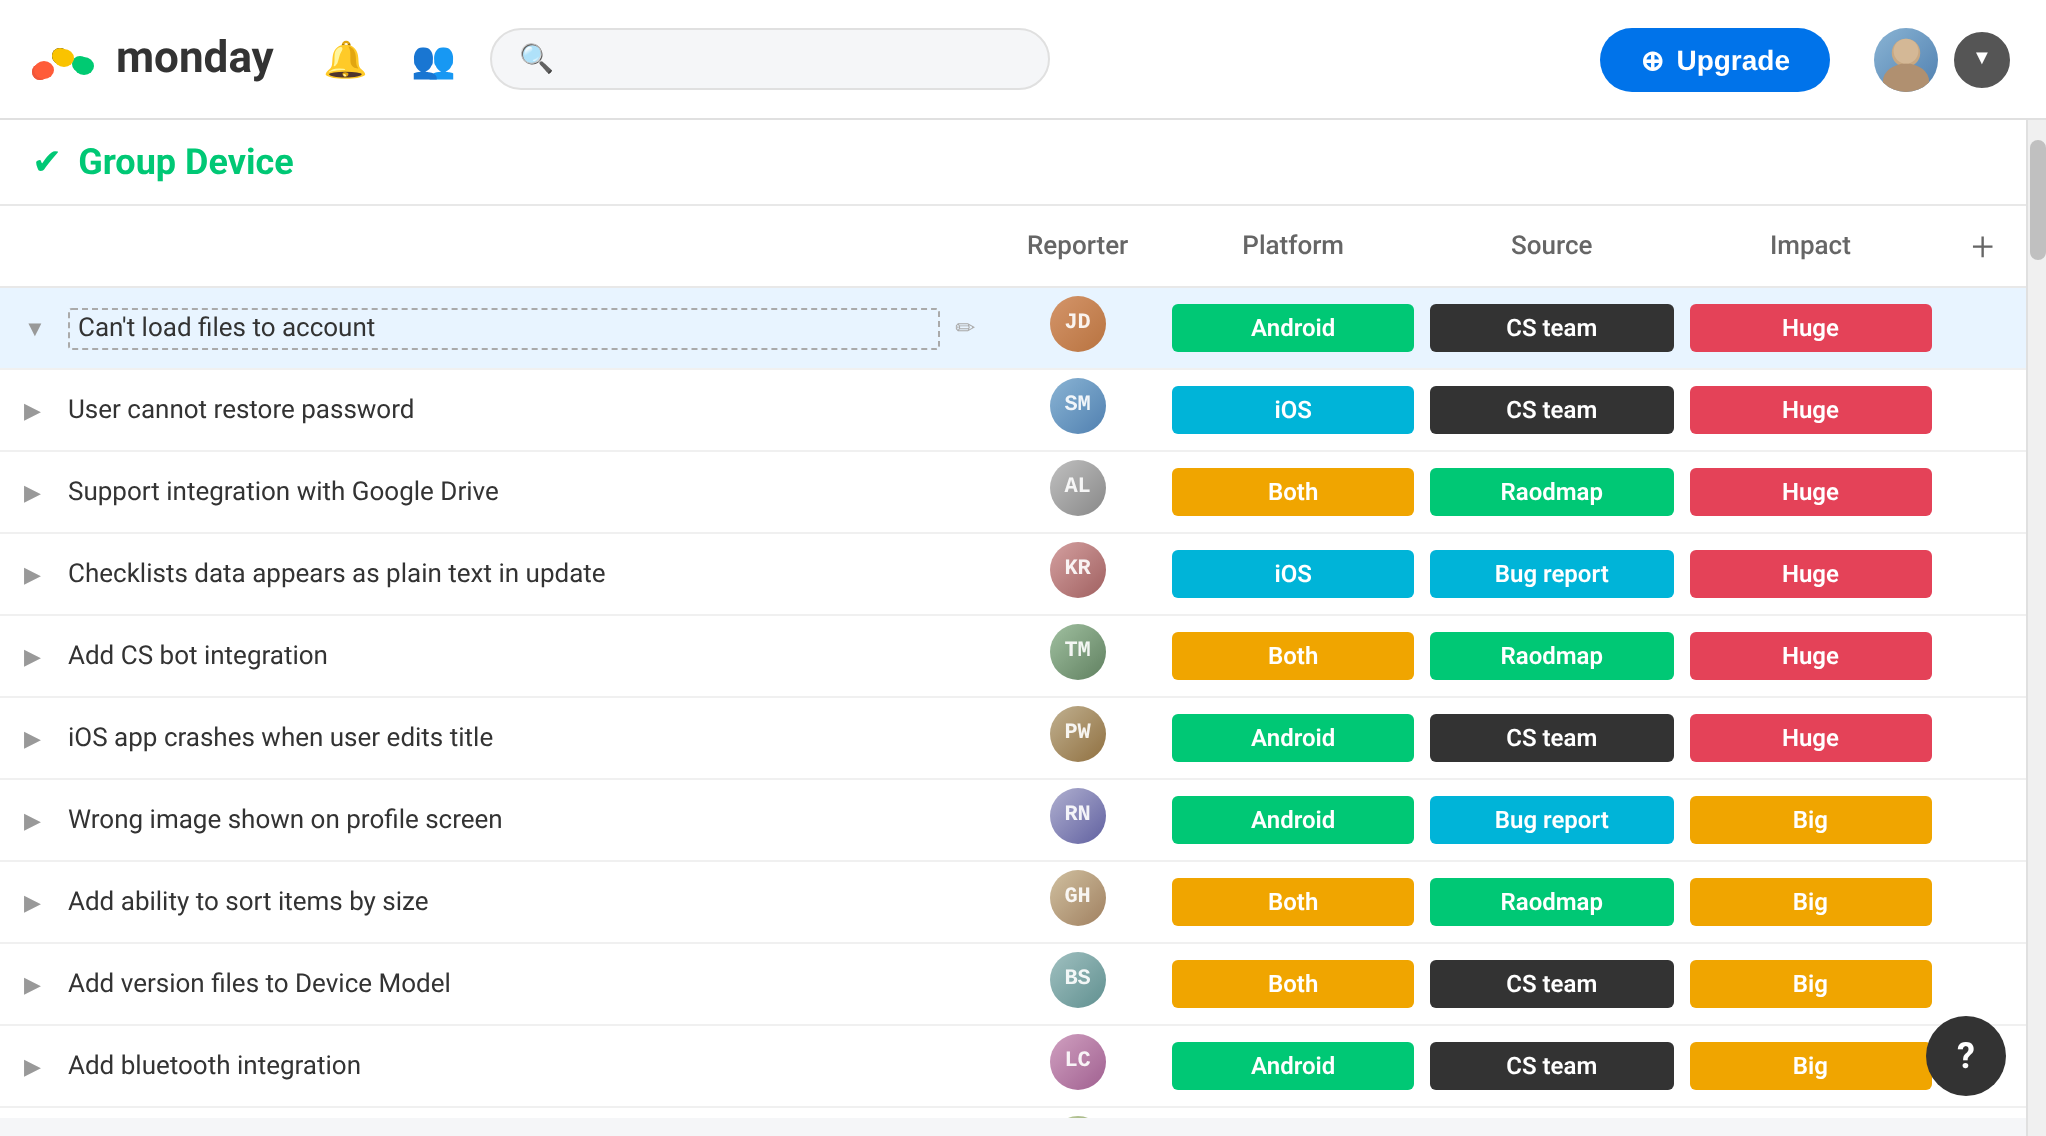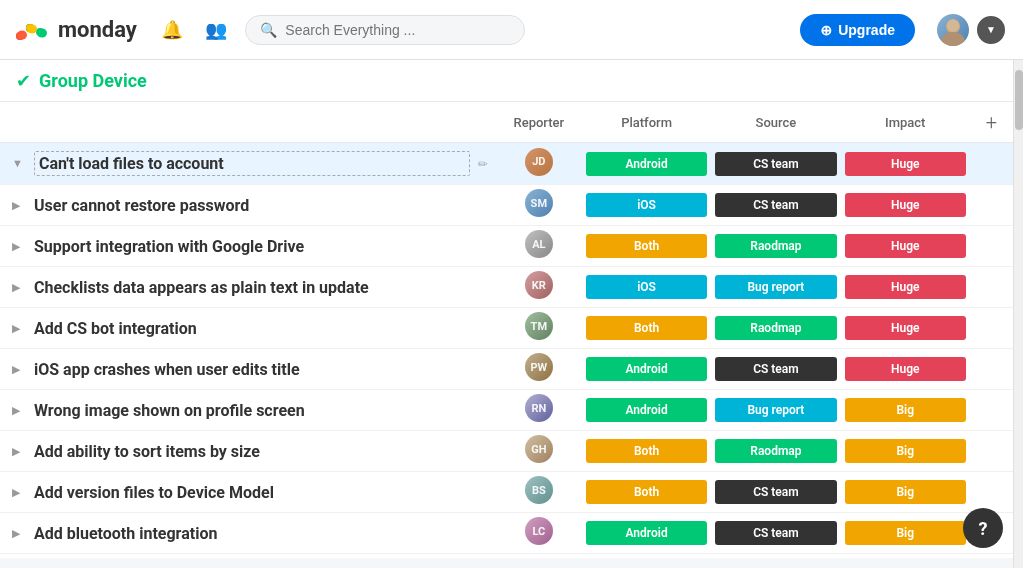--- a/index.html
+++ b/index.html
@@ -190,25 +190,24 @@
       gap: 8px;
       padding: 8px 8px 8px 12px;
     }
     .row-arrow {
       color: #999;
       font-size: 11px;
       cursor: pointer;
       width: 14px;
     }
     .task-name {
-      font-size: 16px;
+      font-size: 13px;
       color: #333;
       cursor: pointer;
       flex: 1;
-      font-weight: bold;
     }
     .task-name.first-row {
       border: 1.5px dashed #aaa;
       padding: 2px 4px;
       border-radius: 2px;
     }
     .edit-icon {
       color: #aaa;
       font-size: 12px;
       cursor: pointer;
@@ -217,20 +216,21 @@
     .reporter-cell {
       text-align: center;
       padding: 4px;
     }
     .reporter-avatar {
       width: 28px;
       height: 28px;
       border-radius: 50%;
       display: inline-block;
       overflow: hidden;
+      font-family: Liberation Mono, monospace;
     }
 
     .pill {
       display: block;
       padding: 5px 8px;
       border-radius: 3px;
       font-size: 12px;
       font-weight: 600;
       text-align: center;
       color: #fff;
@@ -328,21 +328,20 @@
       <ellipse cx="26" cy="15" rx="5" ry="4.5" fill="#00ca72"></ellipse>
     </svg>
     <span class="logo-text">monday</span>
   </div>
 
   <div class="header-icon">🔔</div>
   <div class="header-icon">👥</div>
 
   <div class="search-bar">
     <span class="search-icon">🔍</span>
-    <input class="search-input" type="text" placeholder="Search Everything ..." style="">
   </div>
 
   <div class="header-spacer"></div>
 
   <button class="upgrade-btn">
     <span>⊕</span>
     <span>Upgrade</span>
   </button>
 
   <div class="avatar-group">

